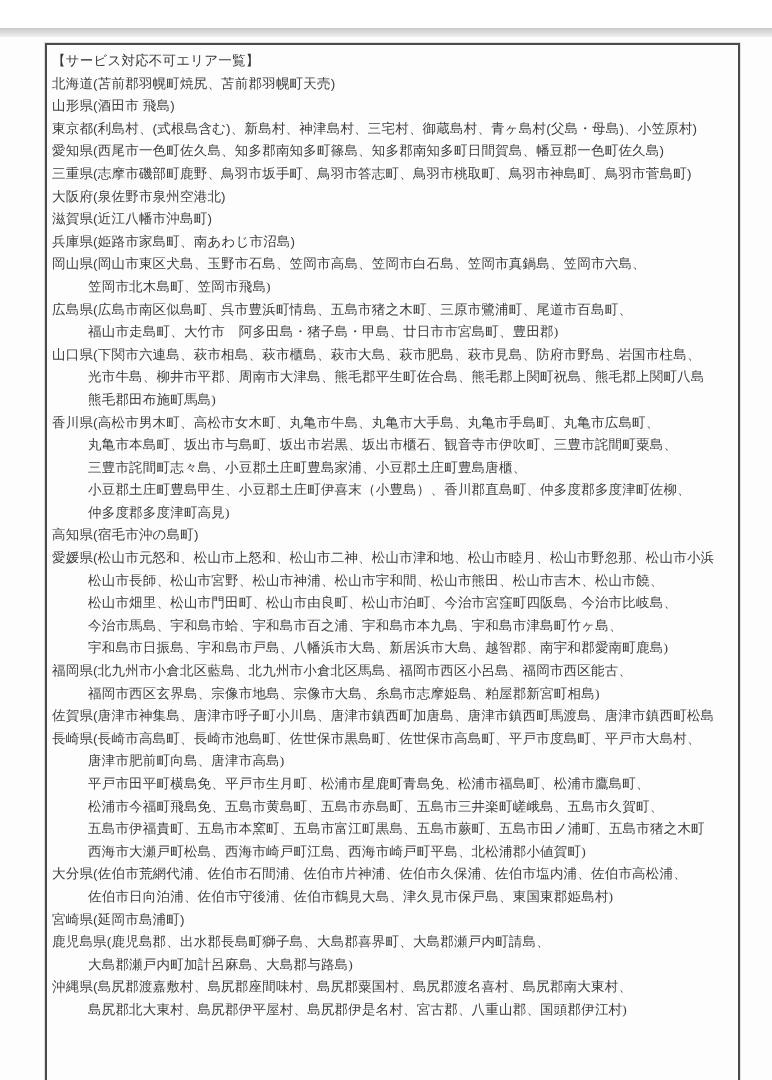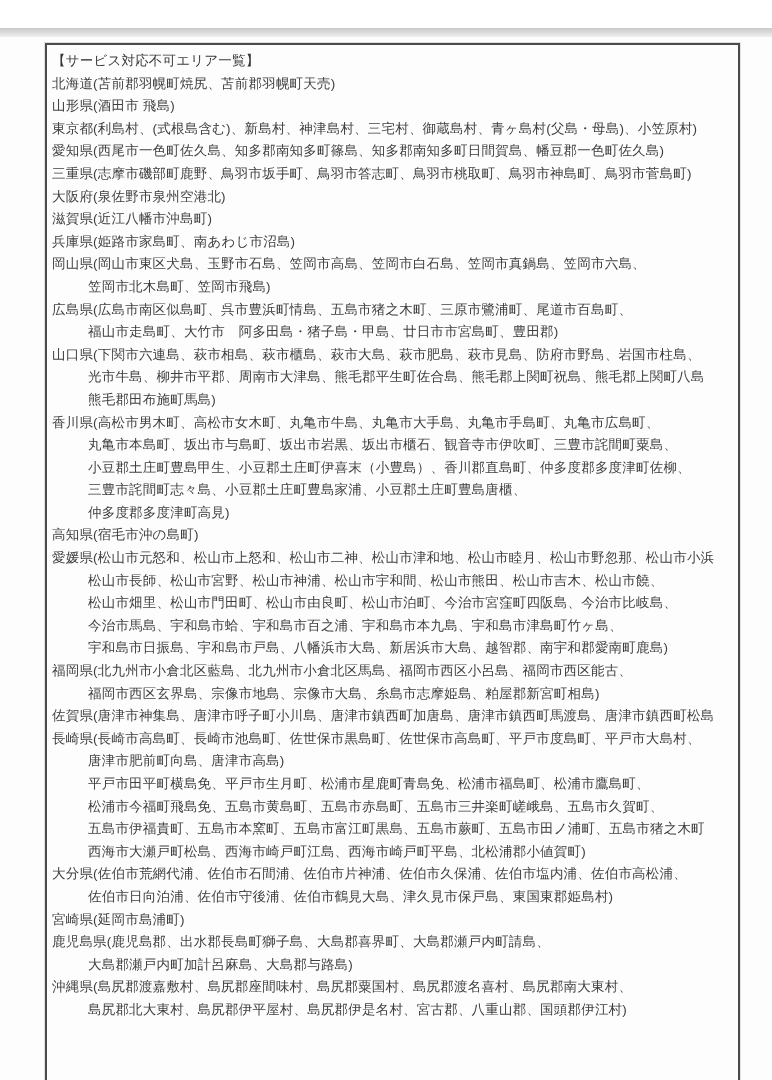--- a/index.html
+++ b/index.html
@@ -43,20 +43,21 @@
   }
   .line {
     font-size: 13.5px;
     line-height: 22.6px;
     color: #3e3e3e;
     white-space: nowrap;
     letter-spacing: 0.2px;
   }
   .line.indent {
     padding-left: 36px;
+    font-family: Liberation Serif, serif;
   }
   .line.title {
     color: #383838;
   }
 </style>
 </head>
 <body>
 
 <div class="page">
   <div class="scan-edge-top"></div>
@@ -73,22 +74,22 @@
         <div class="line">兵庫県(姫路市家島町、南あわじ市沼島)</div>
         <div class="line">岡山県(岡山市東区犬島、玉野市石島、笠岡市高島、笠岡市白石島、笠岡市真鍋島、笠岡市六島、</div>
         <div class="line indent">笠岡市北木島町、笠岡市飛島)</div>
         <div class="line">広島県(広島市南区似島町、呉市豊浜町情島、五島市猪之木町、三原市鷺浦町、尾道市百島町、</div>
         <div class="line indent">福山市走島町、大竹市　阿多田島・猪子島・甲島、廿日市市宮島町、豊田郡)</div>
         <div class="line">山口県(下関市六連島、萩市相島、萩市櫃島、萩市大島、萩市肥島、萩市見島、防府市野島、岩国市柱島、</div>
         <div class="line indent">光市牛島、柳井市平郡、周南市大津島、熊毛郡平生町佐合島、熊毛郡上関町祝島、熊毛郡上関町八島</div>
         <div class="line indent">熊毛郡田布施町馬島)</div>
         <div class="line">香川県(高松市男木町、高松市女木町、丸亀市牛島、丸亀市大手島、丸亀市手島町、丸亀市広島町、</div>
         <div class="line indent">丸亀市本島町、坂出市与島町、坂出市岩黒、坂出市櫃石、観音寺市伊吹町、三豊市詫間町粟島、</div>
+        <div class="line indent">三豊市詫間町志々島、小豆郡土庄町豊島家浦、小豆郡土庄町豊島唐櫃、</div>
         <div class="line indent">小豆郡土庄町豊島甲生、小豆郡土庄町伊喜末（小豊島）、香川郡直島町、仲多度郡多度津町佐柳、</div>
-        <div class="line indent">三豊市詫間町志々島、小豆郡土庄町豊島家浦、小豆郡土庄町豊島唐櫃、</div>
         <div class="line indent">仲多度郡多度津町高見)</div>
         <div class="line">高知県(宿毛市沖の島町)</div>
         <div class="line">愛媛県(松山市元怒和、松山市上怒和、松山市二神、松山市津和地、松山市睦月、松山市野忽那、松山市小浜</div>
         <div class="line indent">松山市長師、松山市宮野、松山市神浦、松山市宇和間、松山市熊田、松山市吉木、松山市饒、</div>
         <div class="line indent">松山市畑里、松山市門田町、松山市由良町、松山市泊町、今治市宮窪町四阪島、今治市比岐島、</div>
         <div class="line indent">今治市馬島、宇和島市蛤、宇和島市百之浦、宇和島市本九島、宇和島市津島町竹ヶ島、</div>
         <div class="line indent">宇和島市日振島、宇和島市戸島、八幡浜市大島、新居浜市大島、越智郡、南宇和郡愛南町鹿島)</div>
         <div class="line">福岡県(北九州市小倉北区藍島、北九州市小倉北区馬島、福岡市西区小呂島、福岡市西区能古、</div>
         <div class="line indent">福岡市西区玄界島、宗像市地島、宗像市大島、糸島市志摩姫島、粕屋郡新宮町相島)</div>
         <div class="line">佐賀県(唐津市神集島、唐津市呼子町小川島、唐津市鎮西町加唐島、唐津市鎮西町馬渡島、唐津市鎮西町松島</div>

